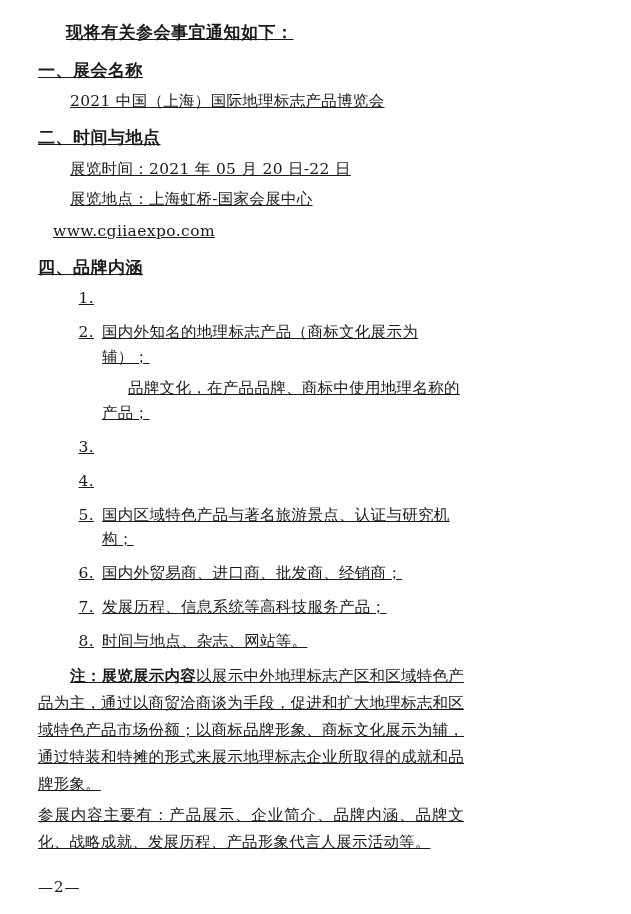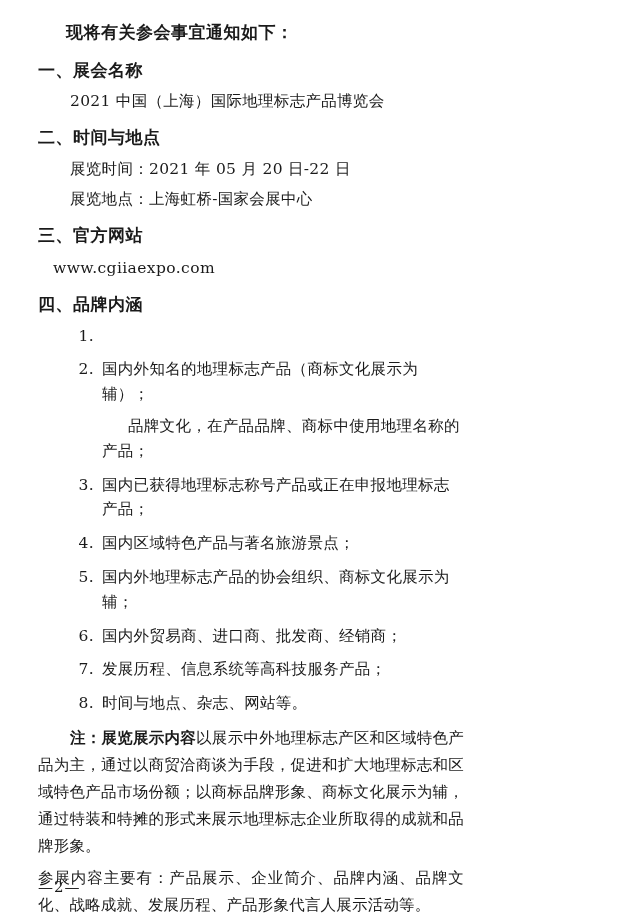--- a/index.html
+++ b/index.html
@@ -14,20 +14,21 @@
     color: #1a1a1a;
     position: relative;
     overflow: hidden;
   }
   .page {
     box-sizing: border-box;
     width: 502px;
     height: 914px;
     padding: 14px 38px 0 38px;
     position: relative;
+    text-decoration: underline;
   }
 
   
   .lead {
     font-family: "DejaVu Sans", "Liberation Sans", sans-serif;
     font-weight: bold;
     font-size: 17px;
     letter-spacing: 0.5px;
     margin: 6px 0 10px 28px;
     line-height: 1.5;
@@ -122,47 +123,44 @@
 
   <div class="lead">现将有关参会事宜通知如下：</div>
 
   <div class="section-title">一、展会名称</div>
   <div class="body-line">2021 中国（上海）国际地理标志产品博览会</div>
 
   <div class="section-title">二、时间与地点</div>
   <div class="body-line">展览时间：2021 年 05 月 20 日-22 日</div>
   <div class="body-line">展览地点：上海虹桥-国家会展中心</div>
 
-  <div class="section-title">三、官方网站</div>
   <div class="url-line">www.cgiiaexpo.com</div>
 
   <div class="section-title">四、品牌内涵</div>
 
   <ul class="num-list">
     <li>
       <span class="num">1.</span>
     </li>
     <li>
       <span class="num">2.</span>
       <span class="txt">
         <span>国内外知名的地理标志产品（商标文化展示为辅）；</span>
         <span class="sub-line">品牌文化，在产品品牌、商标中使用地理名称的产品；</span>
       </span>
     </li>
     <li>
       <span class="num">3.</span>
-      <span class="txt">国内已获得地理标志称号产品或正在申报地理标志产品；</span>
     </li>
     <li>
       <span class="num">4.</span>
-      <span class="txt">国内区域特色产品与著名旅游景点；</span>
     </li>
     <li>
       <span class="num">5.</span>
-      <span class="txt">国内外地理标志产品的协会组织、商标文化展示为辅；</span>
+      <span class="txt">国内区域特色产品与著名旅游景点、认证与研究机构；</span>
     </li>
     <li>
       <span class="num">6.</span>
       <span class="txt">国内外贸易商、进口商、批发商、经销商；</span>
     </li>
     <li>
       <span class="num">7.</span>
       <span class="txt">发展历程、信息系统等高科技服务产品；</span>
     </li>
     <li>

